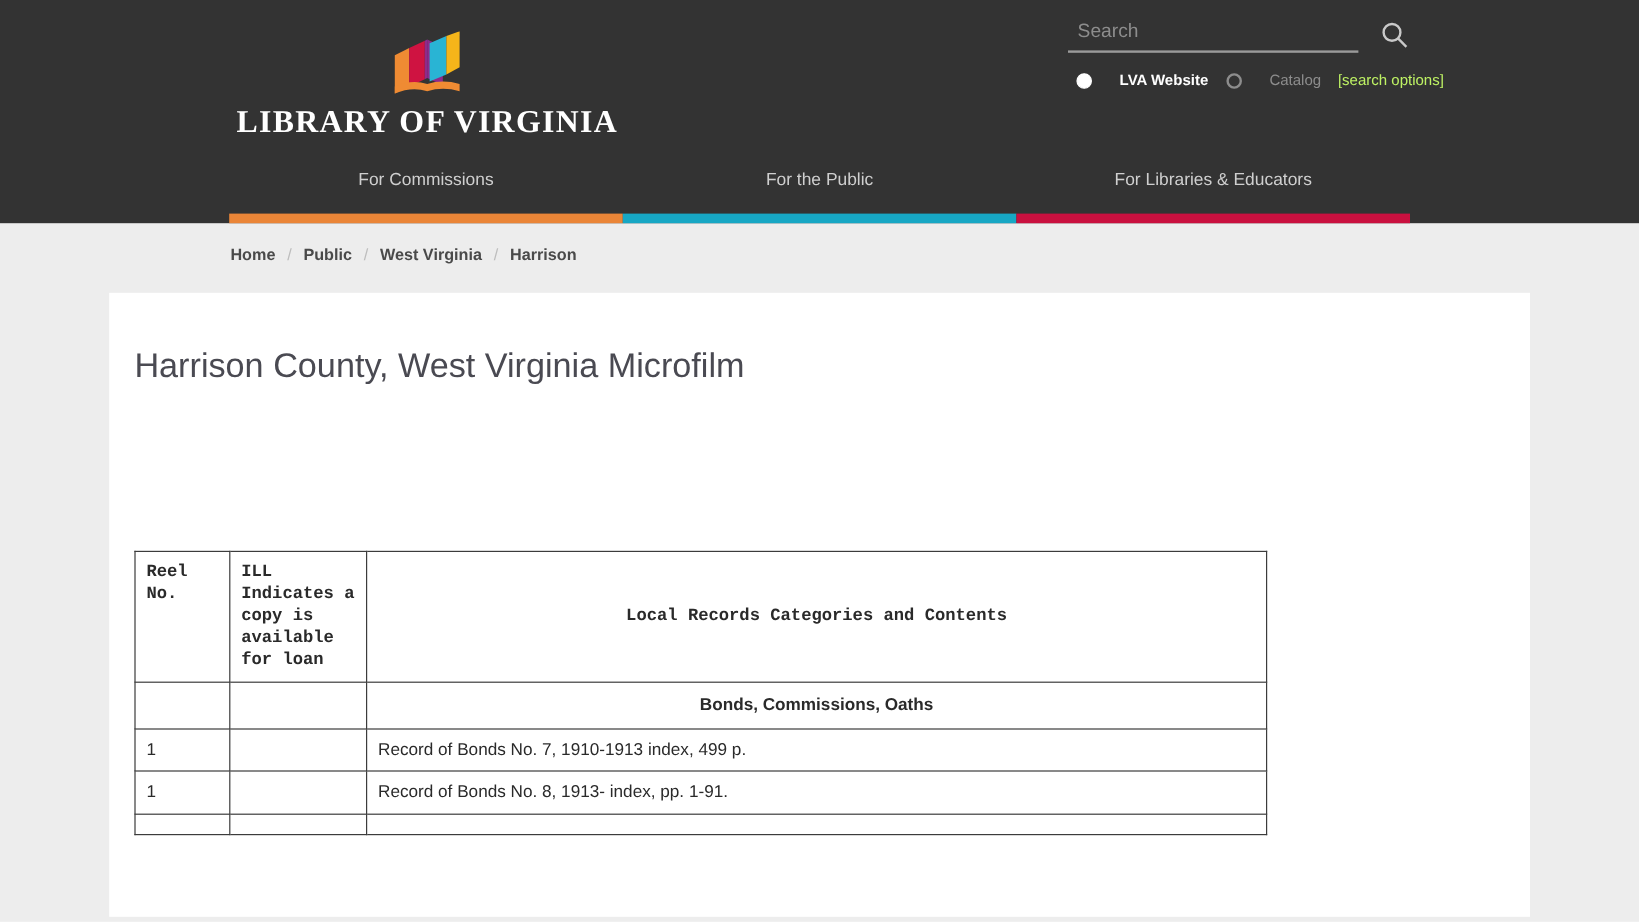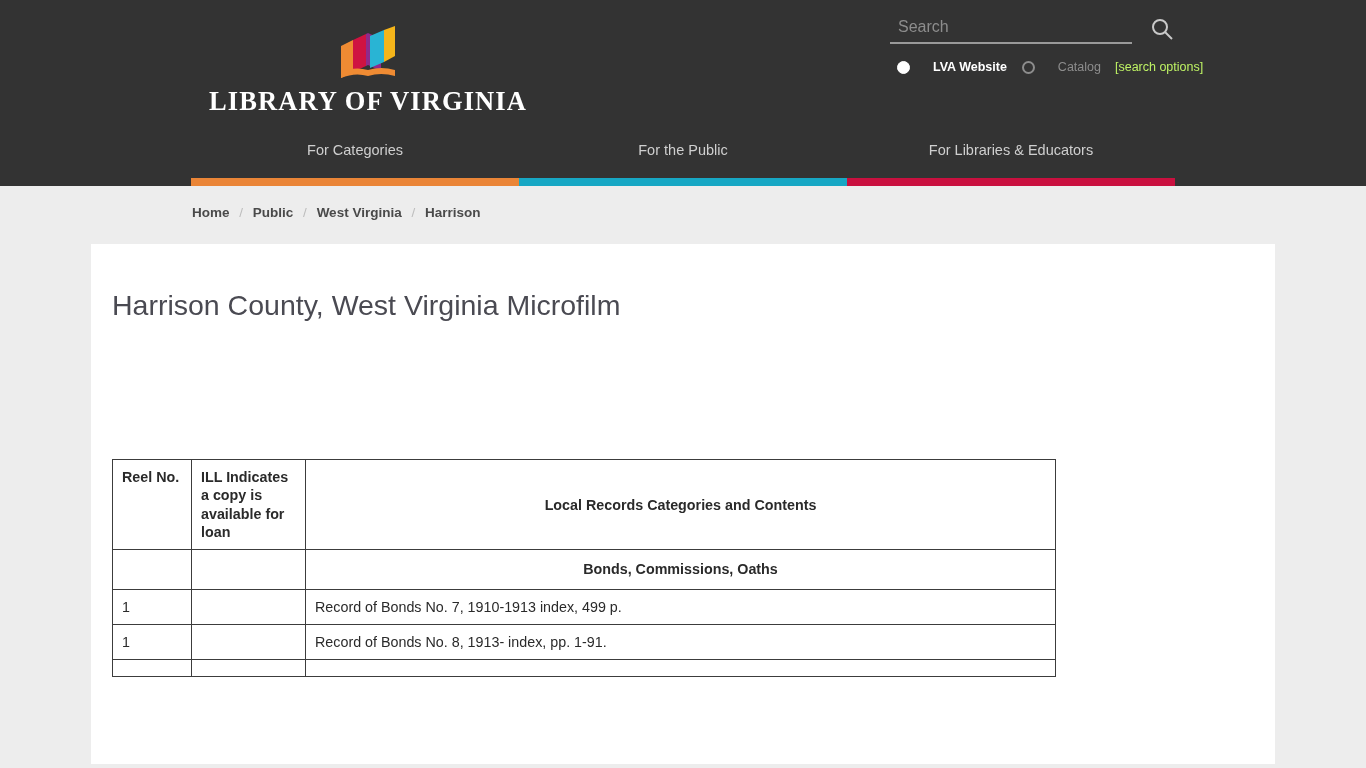--- a/index.html
+++ b/index.html
@@ -19,21 +19,21 @@
     position: relative;
   }
   .header-inner {
     width: 984px;
     margin: 0 auto;
     position: relative;
     height: 186px;
   }
   .logo-block {
     position: absolute;
-    left: 12px; top: 26px;
+    left: 0; top: 26px;
     width: 330px;
     text-align: center;
   }
   .logo-mark {
     width: 62px;
     height: 56px;
     margin: 0 auto 6px auto;
     position: relative;
   }
   .logo-wordmark {
@@ -184,20 +184,21 @@
     vertical-align: top;
     line-height: 1.28;
   }
   .col-reel   { width: 79px; }
   .col-ill    { width: 114px; }
   .col-contents { width: 750px; }
 
   .records-table th {
     font-weight: bold;
     text-align: left;
+    font-family: Liberation Mono, monospace;
   }
   .records-table th.center {
     text-align: center;
     vertical-align: middle;
   }
   .section-row td {
     text-align: center;
     font-weight: bold;
     padding: 10px 9px;
   }
@@ -242,21 +243,21 @@
         <label class="radio-item">
           <span class="radio-dot off"></span>
           <span class="radio-label off">Catalog</span>
         </label>
         <a class="search-options-link" href="#">[search options]</a>
       </div>
     </div>
 
     <nav class="main-nav">
       <div class="nav-item">
-        <span class="nav-label">For Categories</span>
+        <span class="nav-label">For Commissions</span>
         <span class="nav-bar" style="background:#ea8537"></span>
       </div>
       <div class="nav-item">
         <span class="nav-label">For the Public</span>
         <span class="nav-bar" style="background:#17a7c4"></span>
       </div>
       <div class="nav-item">
         <span class="nav-label">For Libraries &amp; Educators</span>
         <span class="nav-bar" style="background:#c9103f"></span>
       </div>

